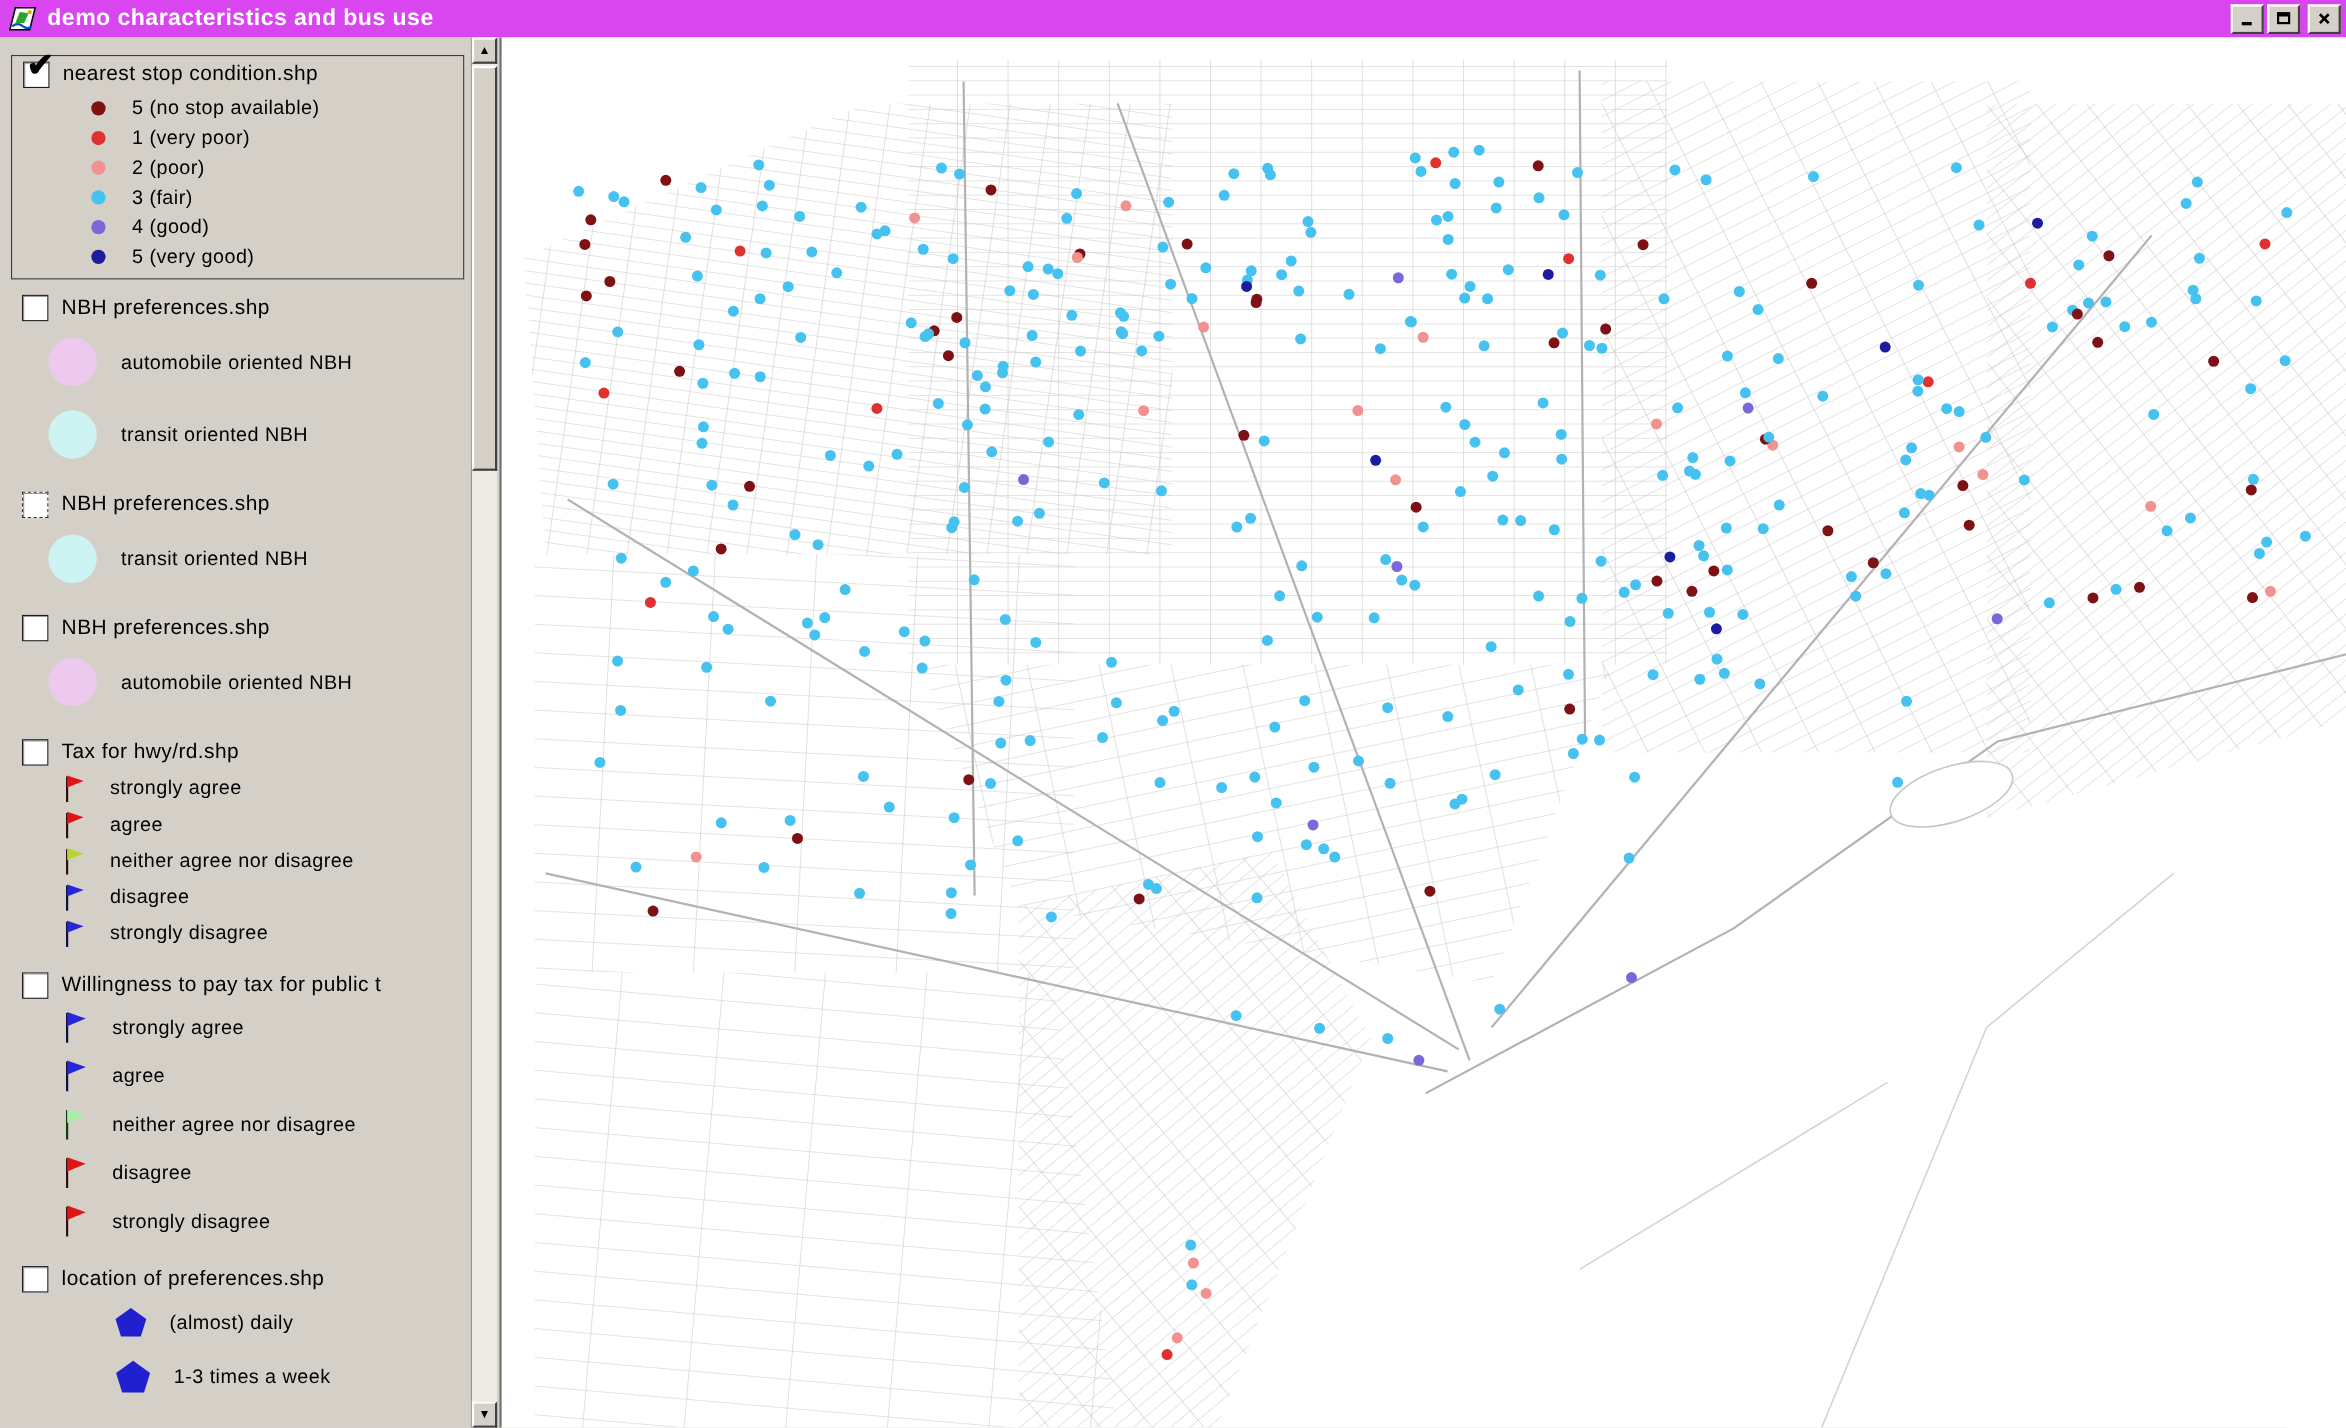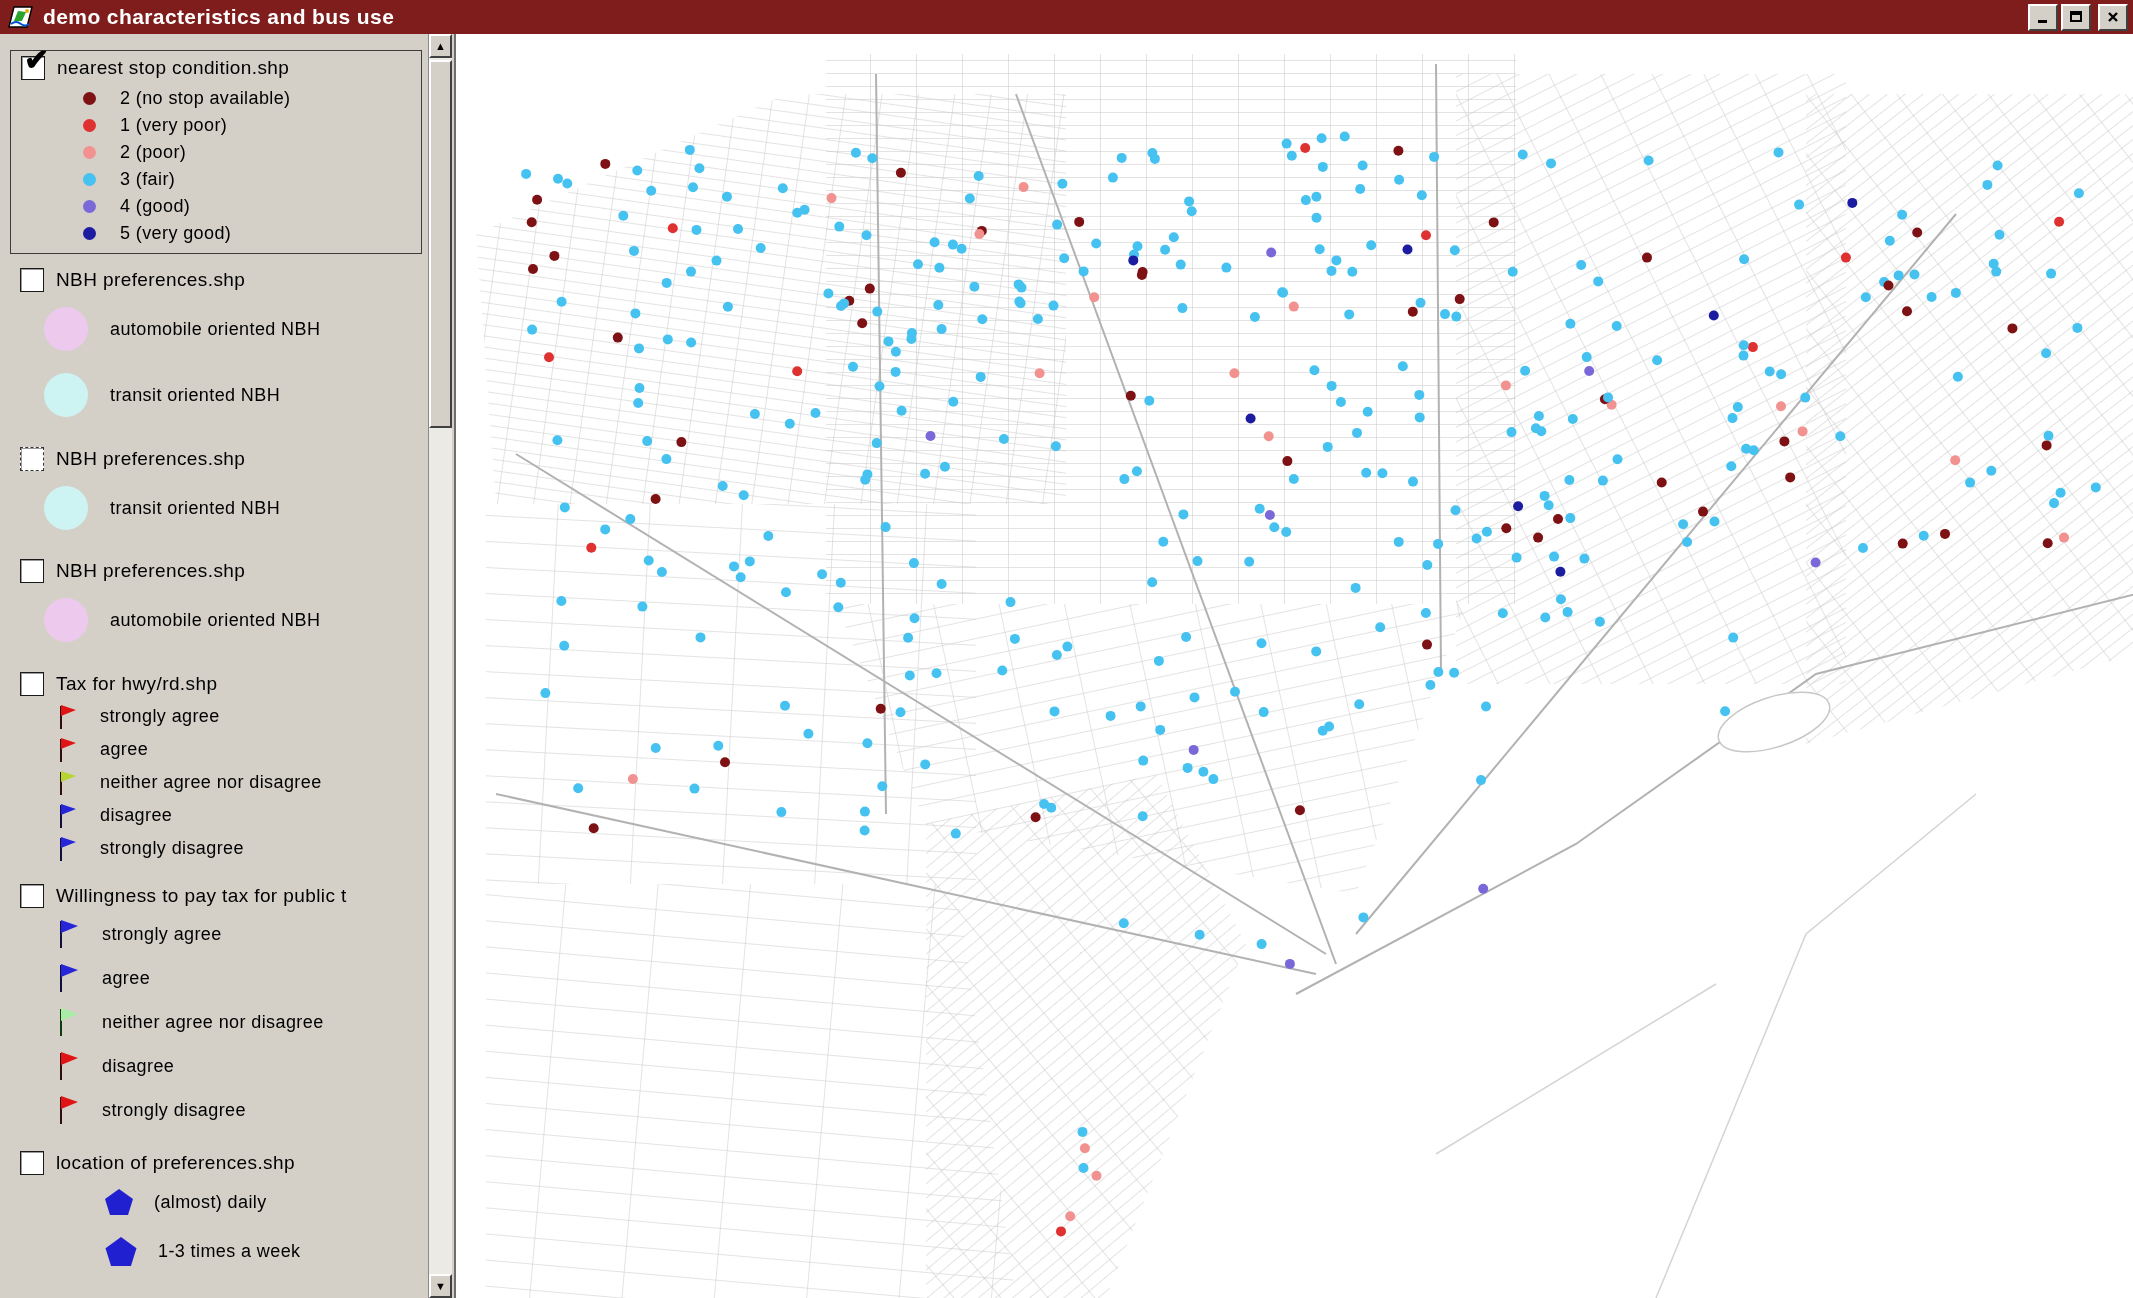--- a/index.html
+++ b/index.html
@@ -4,21 +4,21 @@
 <style>
   html,body{margin:0;padding:0;}
   body{
     width:2133px;height:1298px;position:relative;overflow:hidden;
     background:#d4d0c8;font-family:"Liberation Sans",sans-serif;
     -webkit-font-smoothing:antialiased;
   }
   
   .titlebar{
     position:absolute;top:0;left:0;right:0;height:34px;
-    background:#7f1d1d;display:flex;align-items:center;padding:0 5px;text-align:center;
+    background:#d946ef;display:flex;align-items:center;padding:0 5px;text-align:center;
   }
   .app-icon{width:30px;height:30px;margin-right:8px;display:flex;align-items:center;justify-content:center;}
   .title-text{color:#ffffff;font-weight:bold;font-size:21px;letter-spacing:.4px;white-space:nowrap;}
   .tb-buttons{margin-left:auto;display:flex;align-items:center;gap:3px;}
   .tb-btn{
     width:30px;height:27px;background:#d4d0c8;
     border-top:2px solid #fdfdfd;border-left:2px solid #fdfdfd;
     border-right:2px solid #404040;border-bottom:2px solid #404040;
     display:flex;align-items:center;justify-content:center;box-sizing:border-box;
   }
@@ -122,21 +122,21 @@
 
   <div class="layer active" style="top:16px;">
     <div class="lh">
       <span class="cb">
           <span class="check">✔</span>
         </span>
       <span class="lname">nearest stop condition.shp</span>
     </div>
     <div class="row row-dot">
       <span class="sym-dot" style="background-color: rgb(126, 17, 19);"></span>
-      <span class="lbl">2 (no stop available)</span>
+      <span class="lbl">5 (no stop available)</span>
     </div>
     <div class="row row-dot">
       <span class="sym-dot" style="background-color: rgb(224, 49, 49);"></span>
       <span class="lbl">1 (very poor)</span>
     </div>
     <div class="row row-dot">
       <span class="sym-dot" style="background-color: rgb(242, 146, 144);"></span>
       <span class="lbl">2 (poor)</span>
     </div>
     <div class="row row-dot">

